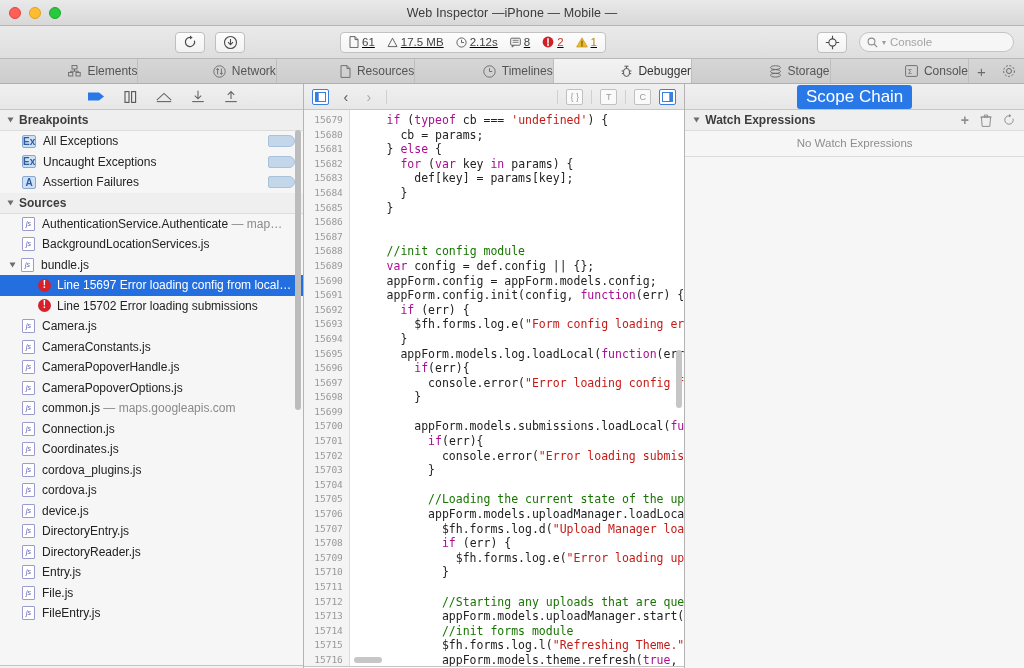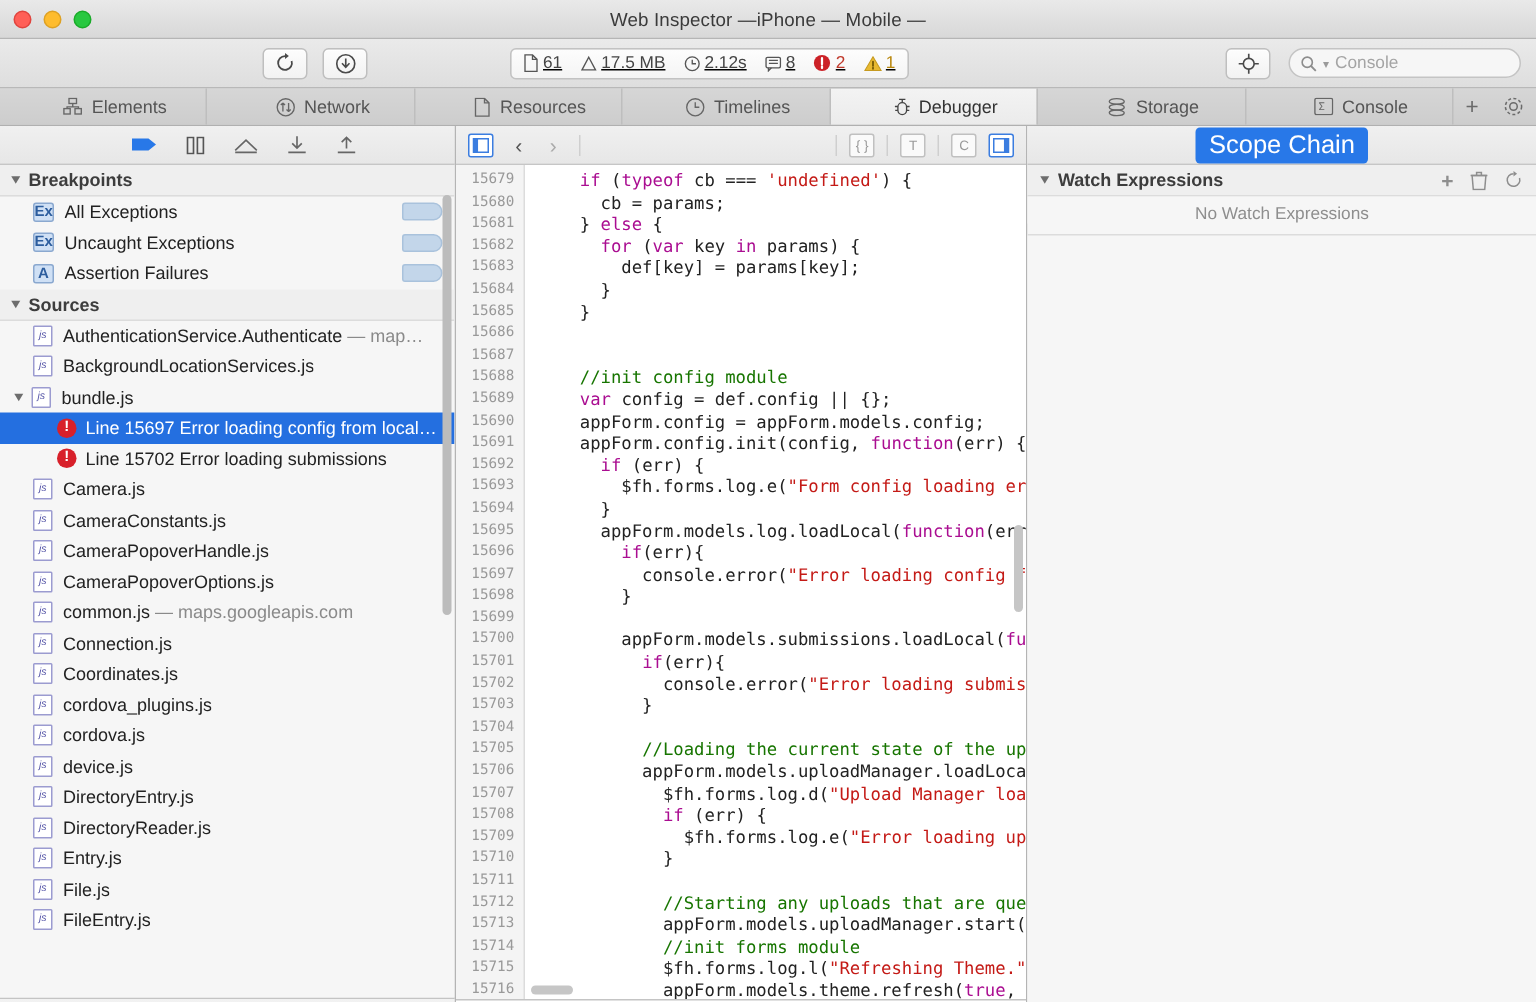--- a/index.html
+++ b/index.html
@@ -69,21 +69,21 @@
   .search-box .ph { color: #a4a4a4; }
 
   
   .tabbar {
     height: 25px;
     background: linear-gradient(#d6d6d6, #cdcdcd);
     display: flex; border-bottom: 1px solid #b0b0b0;
   }
   .tab {
     flex: 1;
-    display: flex; align-items: center; justify-content: center; gap: 6px;
+    display: flex; align-items: center; justify-content: flex-end; gap: 6px;
     font-size: 12px; color: #555;
     border-right: 1px solid #bebebe;
     padding-left: 16px;
   }
   .tab.active {
     background: linear-gradient(#f3f3f3, #ebebeb);
     color: #333;
   }
   .tab-extras {
     width: 55px; display: flex; align-items: center;

